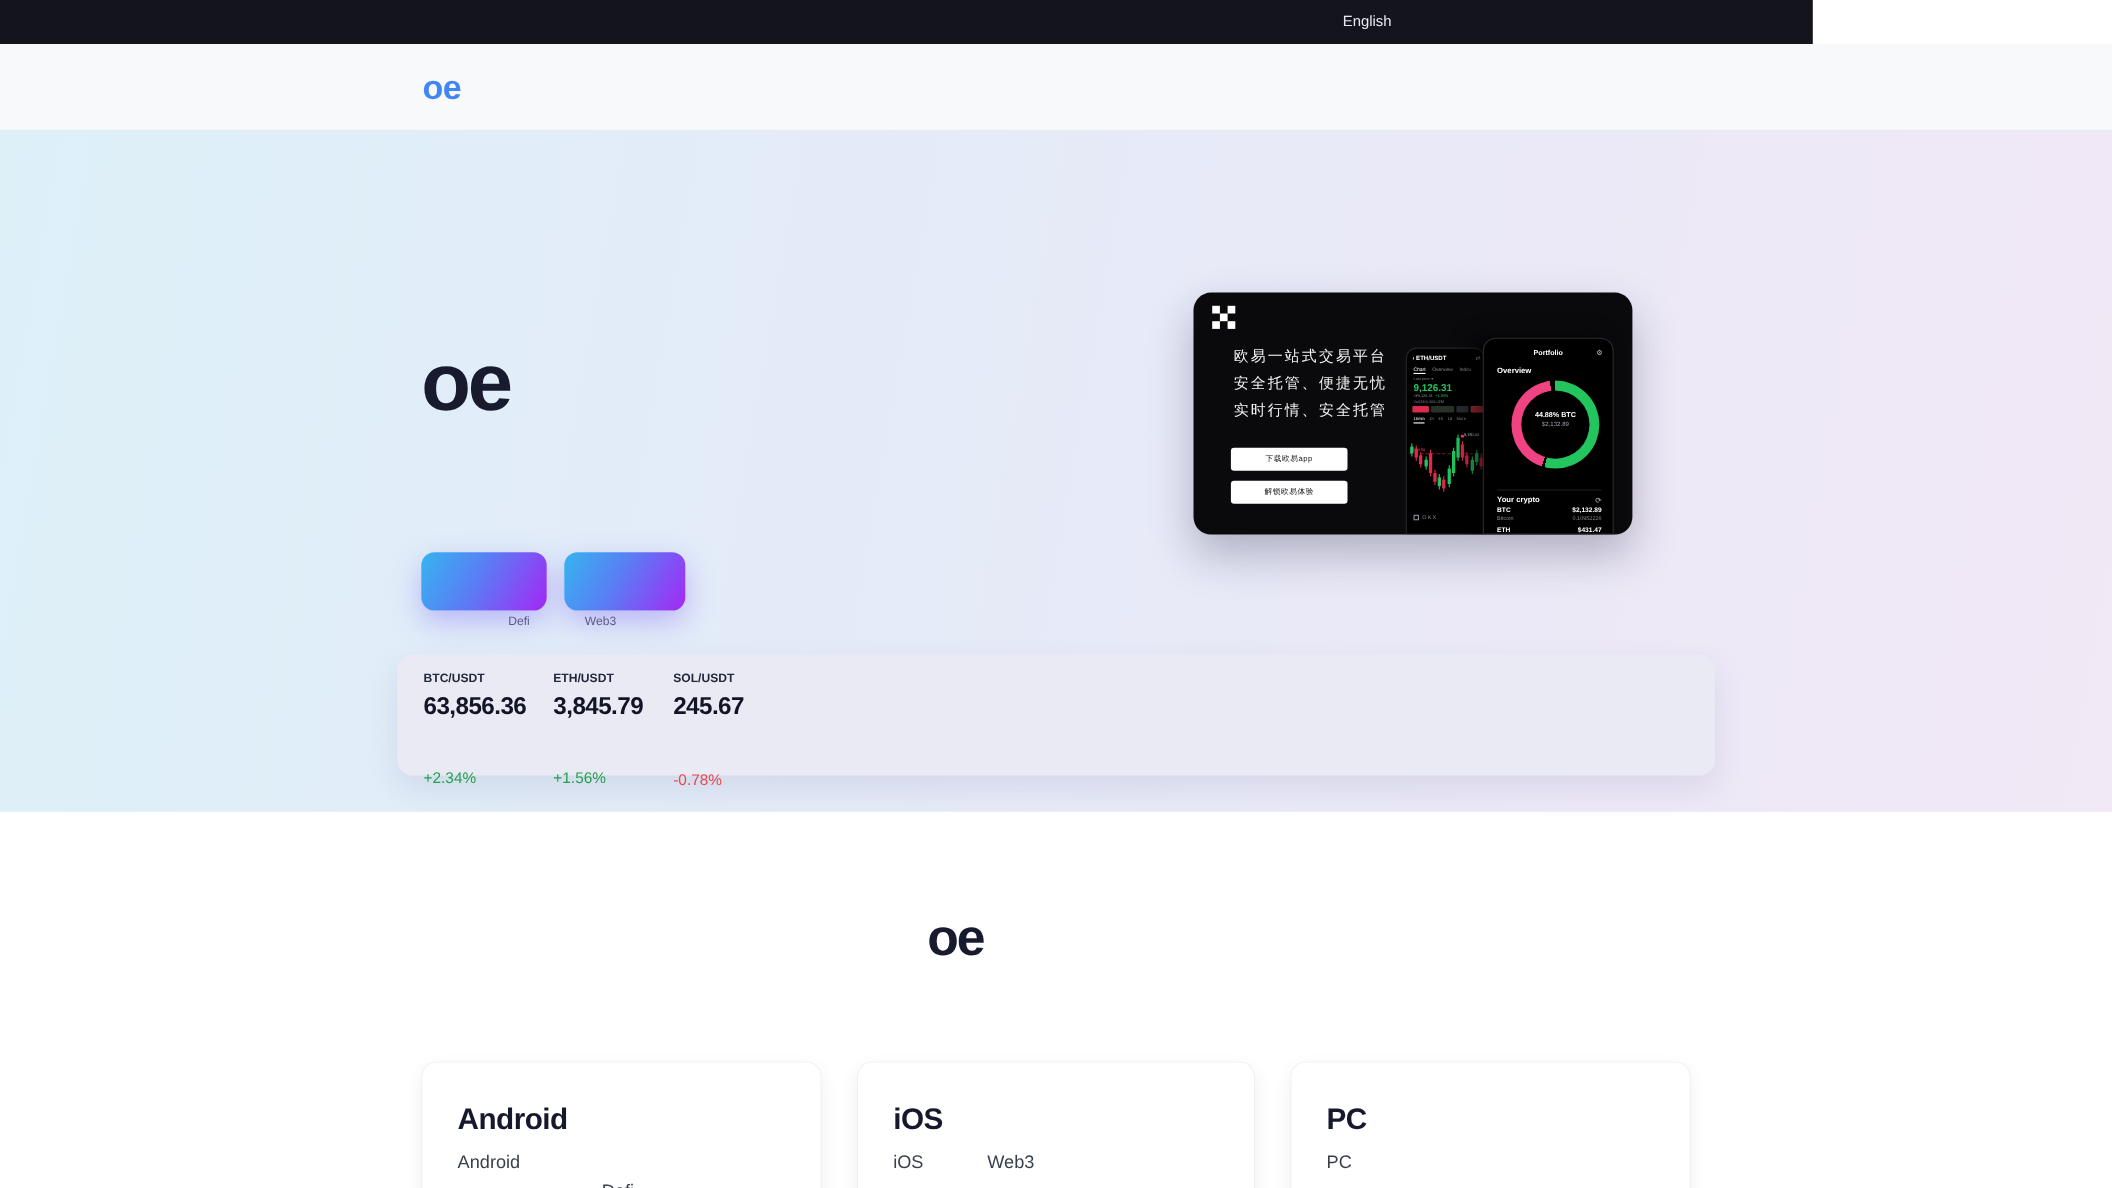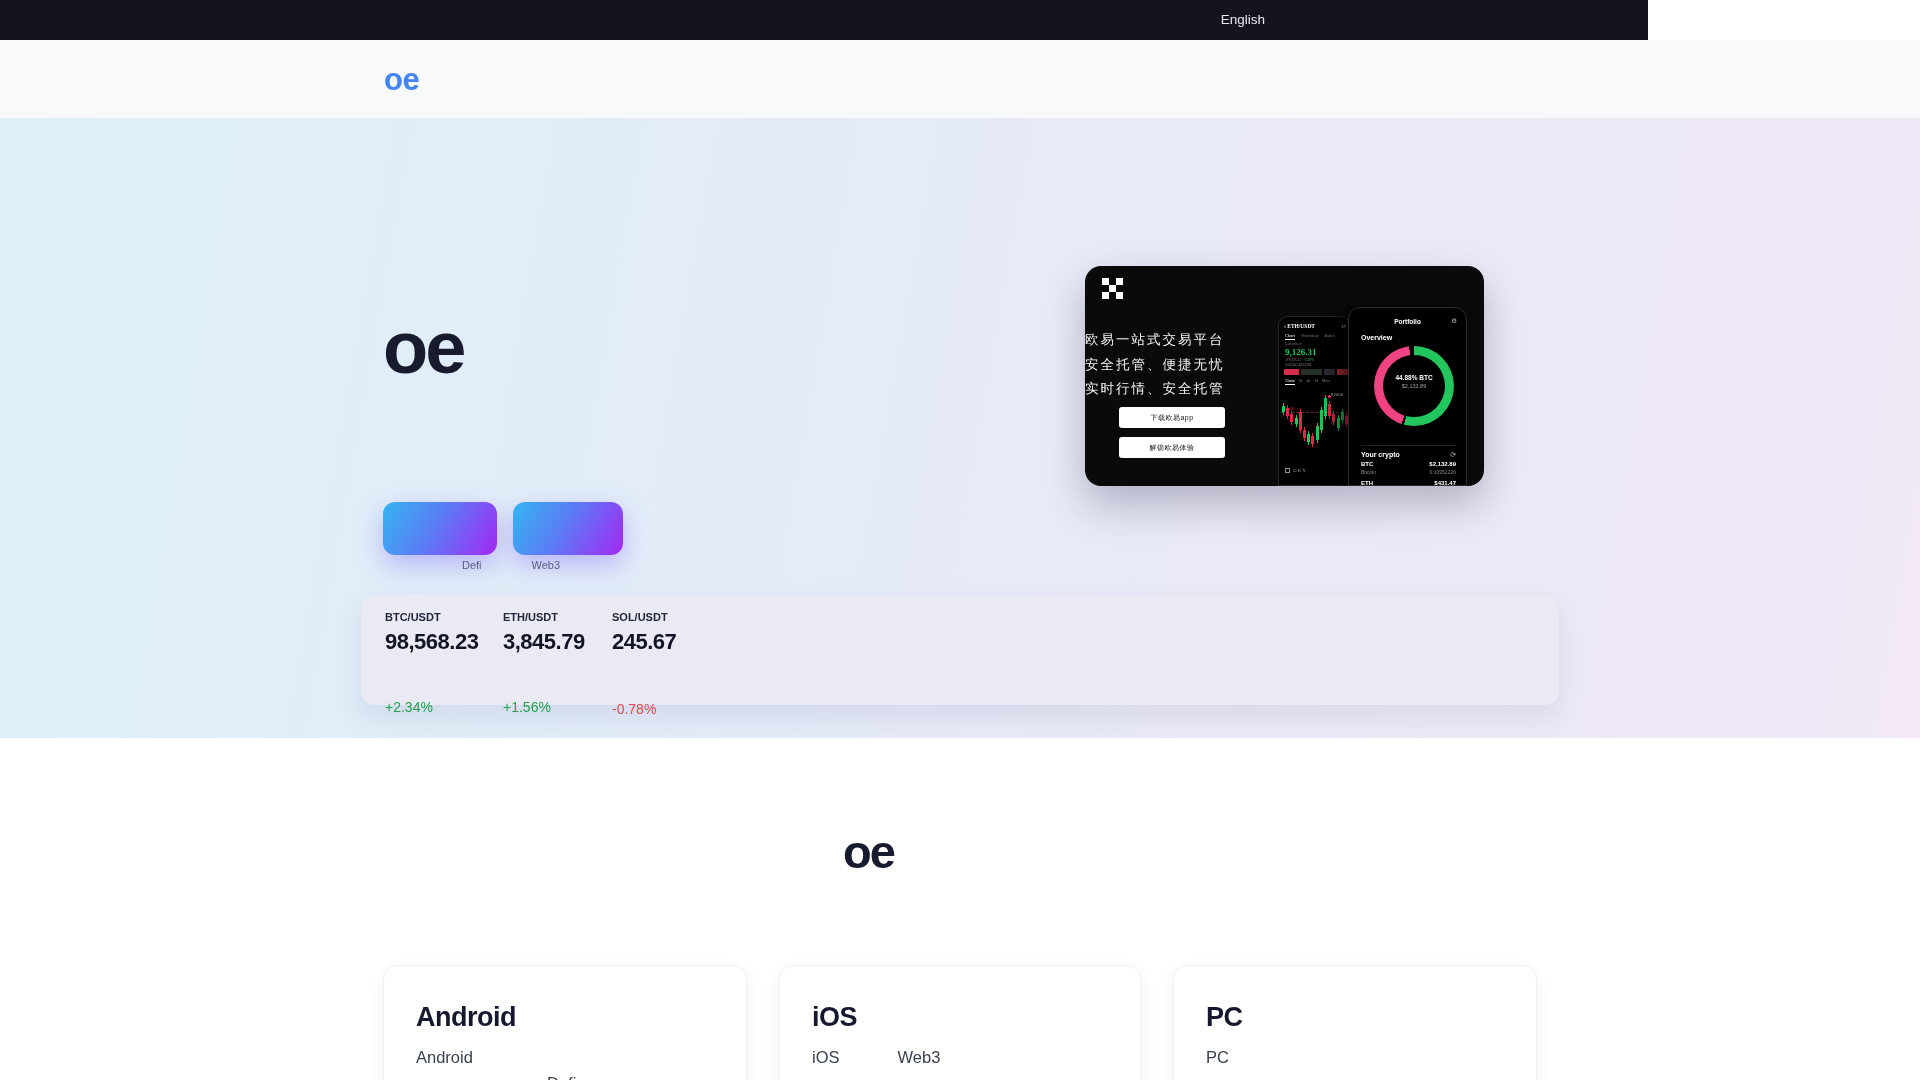--- a/index.html
+++ b/index.html
@@ -30,29 +30,29 @@
   .hero-btn.b2 { left:513px; width:110px; }
 
   
   .promo { position:absolute; left:1085px; top:147px; width:399px; height:220px; background:#0a0a0c; border-radius:16px;
     overflow:hidden; box-shadow:0 18px 40px rgba(30,30,60,.28); }
   .okx-logo { position:absolute; left:17px; top:12px; width:21px; height:21px; display:grid;
     grid-template-columns:repeat(3,1fr); grid-template-rows:repeat(3,1fr); gap:0; }
   .okx-logo span { background:transparent; }
   .okx-logo span:nth-child(1), .okx-logo span:nth-child(3), .okx-logo span:nth-child(5),
   .okx-logo span:nth-child(7), .okx-logo span:nth-child(9) { background:#fff; }
-  .promo-lines { position:absolute; left:0; top:63px; width:176px; text-align:left;font-family:Liberation Mono, monospace; }
+  .promo-lines { position:absolute; left:0; top:46px; width:176px; text-align:right; }
   .promo-lines p { font-size:13.5px; color:#f2f2f2; letter-spacing:2px; line-height:24.5px; white-space:nowrap; }
   .promo-btn { position:absolute; left:34px; width:106px; height:21px; background:#fff; border-radius:3px;
     font-size:7px; color:#111; text-align:center; line-height:21px; letter-spacing:.5px; }
   .promo-btn.pb1 { top:141px; } .promo-btn.pb2 { top:171px; }
 
   
   .phone { position:absolute; background:#000; overflow:hidden; }
-  .phone-trade { left:193px; top:50px; width:72px; height:170px; border:1px solid #26262b; border-radius:10px 10px 0 0; z-index:1;font-family:Liberation Serif, serif; }
+  .phone-trade { left:193px; top:50px; width:72px; height:170px; border:1px solid #26262b; border-radius:10px 10px 0 0; z-index:1; }
   .phone-portfolio { left:263px; top:41px; width:119px; height:179px; border:1px solid #2c2c31; border-radius:12px 12px 0 0; z-index:2;
     box-shadow:-10px 0 18px rgba(0,0,0,.6); }
 
   
   .pt-head { position:absolute; left:5px; top:6px; width:62px; font-size:5.5px; color:#fff; font-weight:bold; }
   .pt-head .swap { float:right; color:#9a9aa2; font-weight:normal; }
   .pt-tabs { position:absolute; left:6px; top:16px; font-size:4.5px; color:#8b8b93; }
   .pt-tabs .tab { margin-right:6px; }
   .pt-tabs .tab.active { color:#fff; border-bottom:1px solid #fff; padding-bottom:1px; }
   .pt-lastprice { position:absolute; left:6px; top:25px; font-size:3.5px; color:#7d7d85; }
@@ -268,21 +268,21 @@
           <div class="val">$431.47</div>
 
         </div>
       </div>
     </div>
   </div>
 
   <div class="ticker">
     <div class="tick t1">
       <div class="pair">BTC/USDT</div>
-      <div class="price">98,568.23</div>
+      <div class="price">63,856.36</div>
       <div class="chg up">+2.34%</div>
     </div>
     <div class="tick t2">
       <div class="pair">ETH/USDT</div>
       <div class="price">3,845.79</div>
       <div class="chg up">+1.56%</div>
     </div>
     <div class="tick t3">
       <div class="pair">SOL/USDT</div>
       <div class="price">245.67</div>

